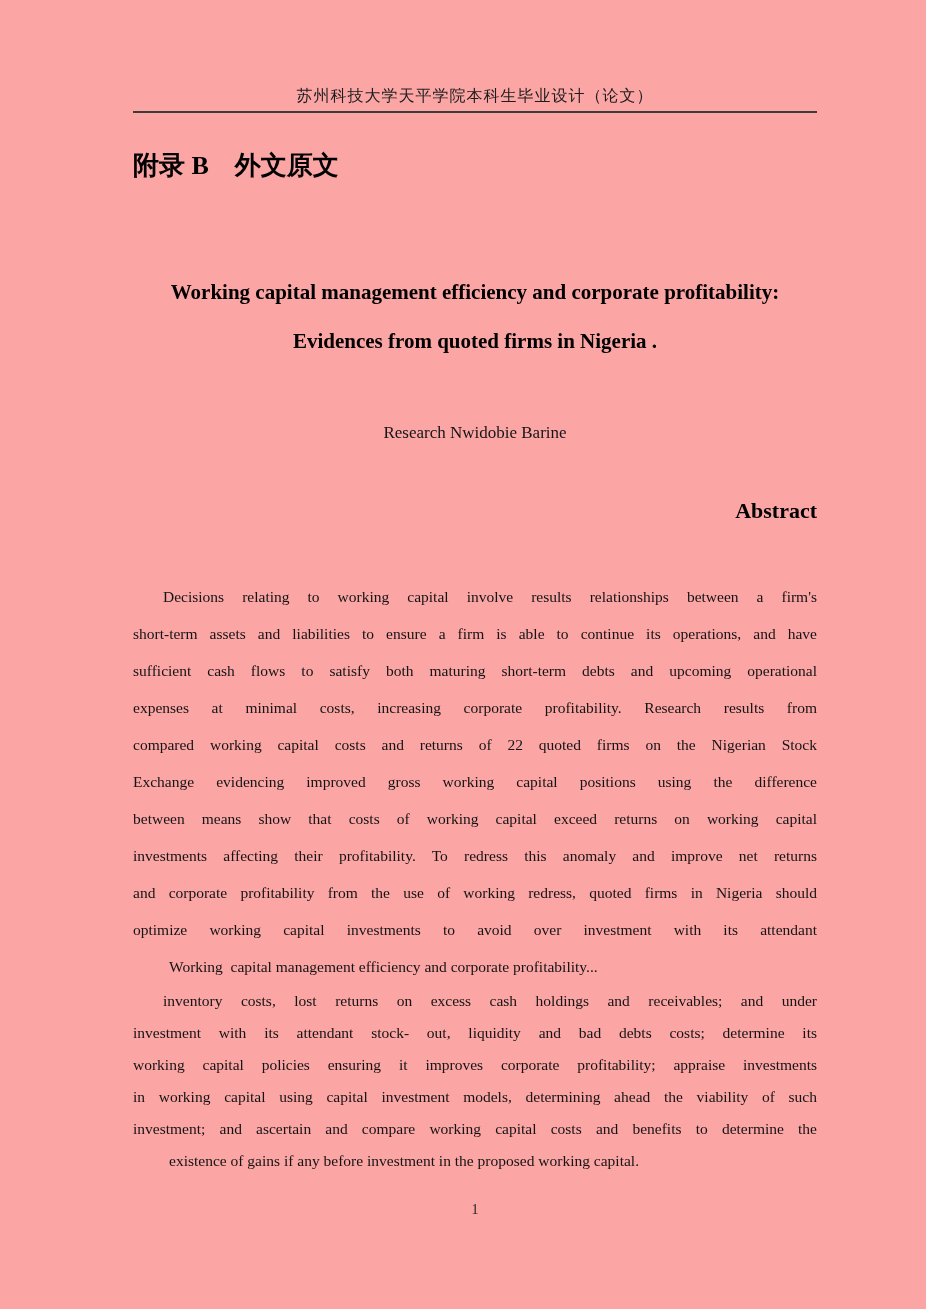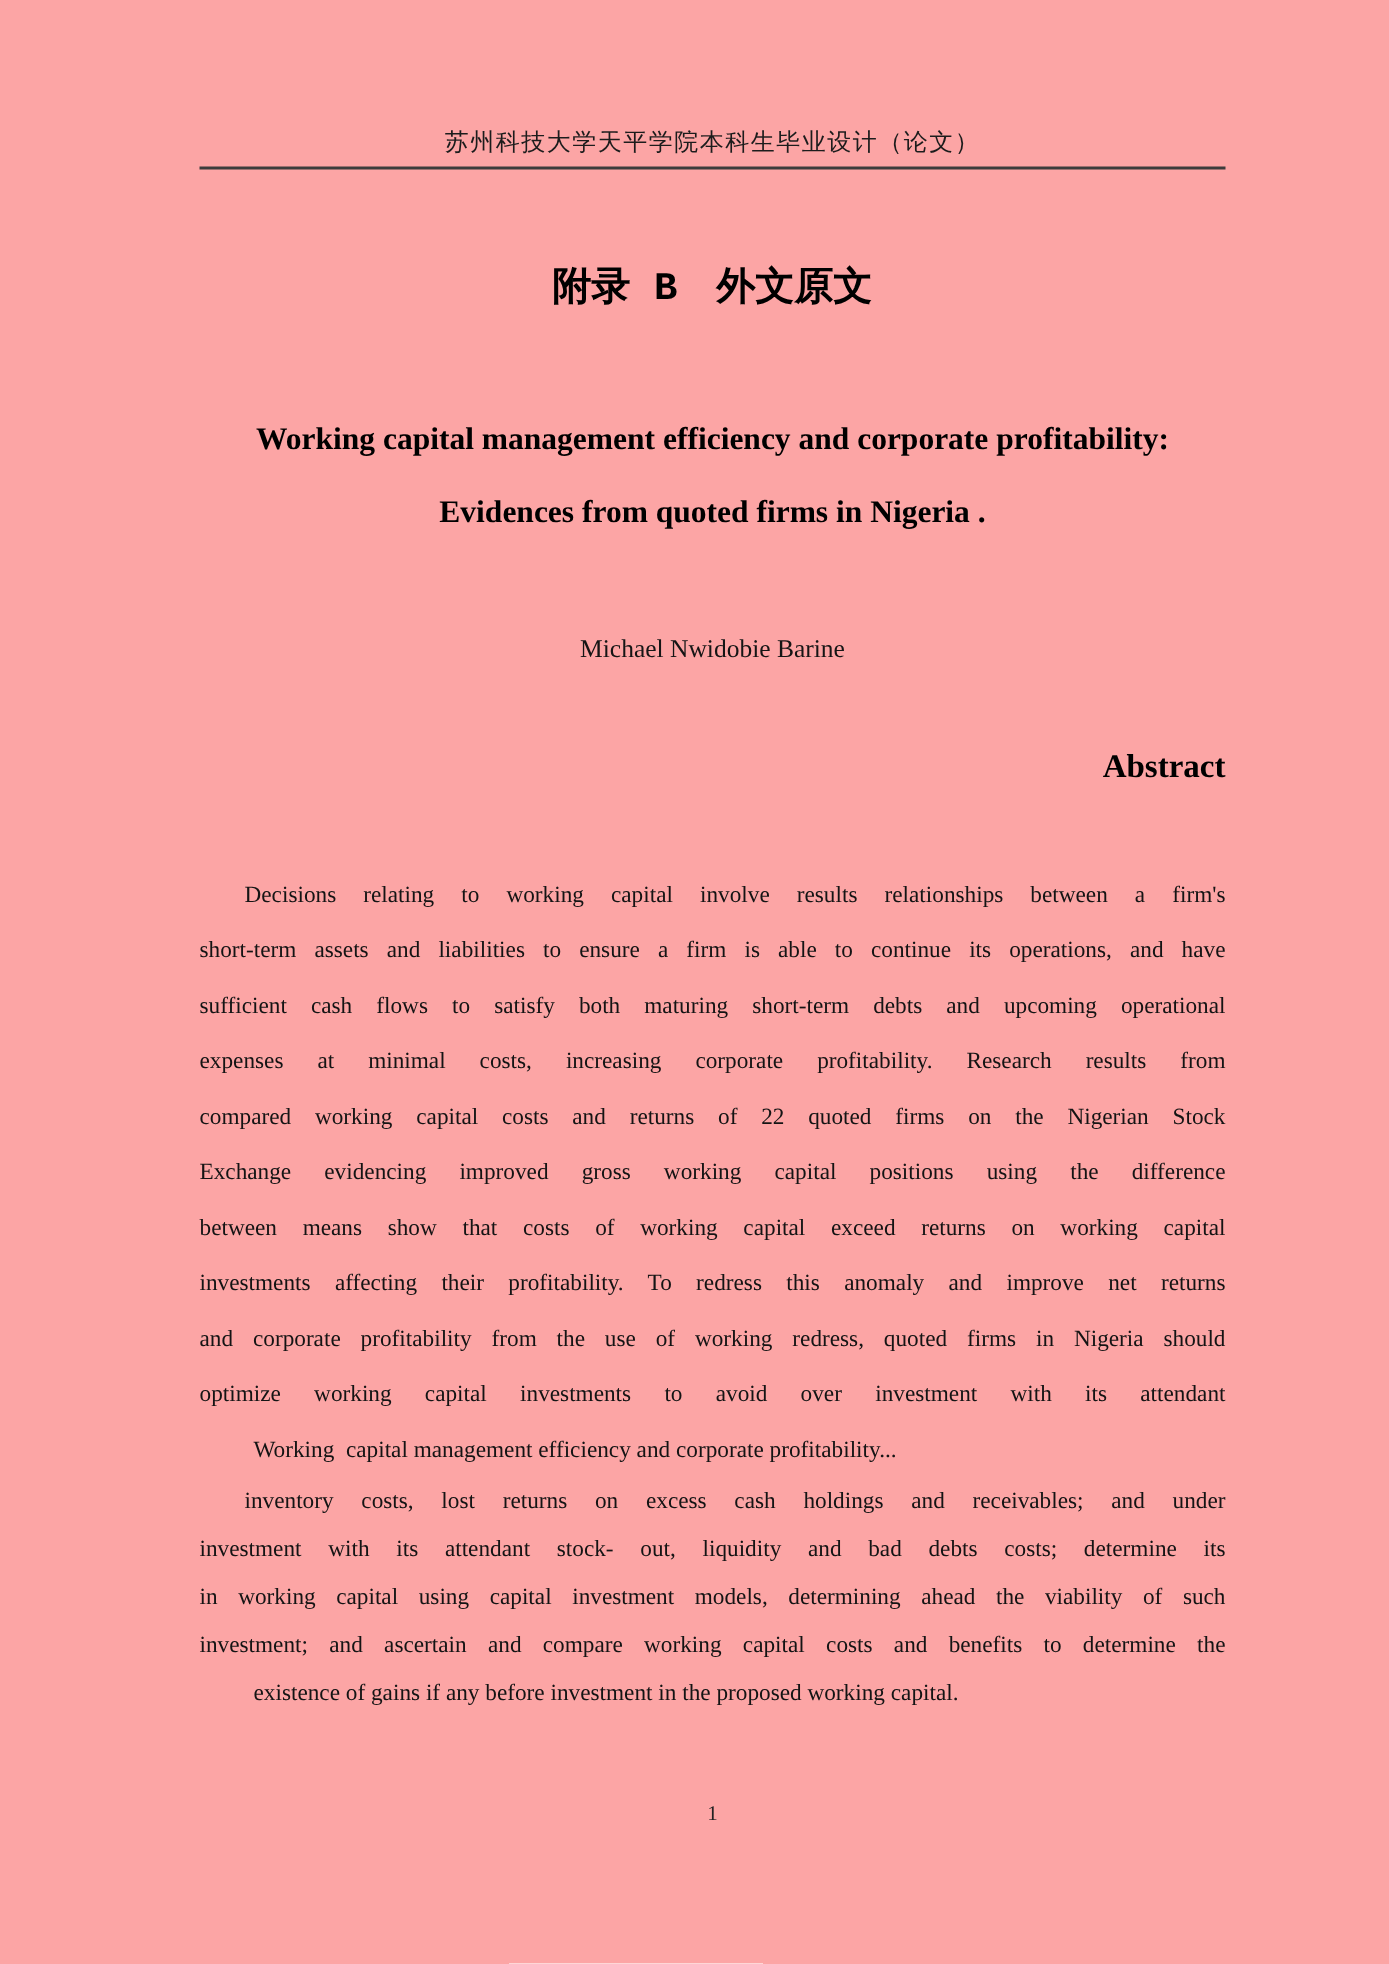--- a/index.html
+++ b/index.html
@@ -22,23 +22,23 @@
     line-height: 24px;
     color: #1c1c1c;
     letter-spacing: 1px;
   }
   .header-rule {
     top: 111px;
     height: 2px;
     background: #3c3c3c;
   }
   .appendix-title {
-    top: 176px;
-    text-align: center;
-    font-family: Liberation Mono, monospace;
+    top: 150px;
+    text-align: left;
+    font-family: Liberation Serif, serif;
     font-weight: bold;
     font-size: 26px;
     line-height: 32px;
     color: #000000;
   }
   .paper-title {
     text-align: center;
     font-weight: bold;
     font-size: 21px;
     line-height: 30px;
@@ -87,41 +87,42 @@
 <div class="page">
 
   <div class="abs header-title">苏州科技大学天平学院本科生毕业设计（论文）</div>
   <div class="abs header-rule"></div>
 
   <div class="abs appendix-title">附录 B　外文原文</div>
 
   <div class="abs paper-title l1">Working capital management efficiency and corporate profitability:</div>
   <div class="abs paper-title l2">Evidences from quoted firms in Nigeria .</div>
 
-  <div class="abs author">Michael Nwidobie Barine</div>
+  <div class="abs author">Research Nwidobie Barine</div>
 
   <div class="abs abstract-heading">Abstract</div>
 
   <div class="abs para para-1">
     <div class="jline indent">Decisions relating to working capital involve results relationships between a firm's</div>
     <div class="jline">short-term assets and liabilities to ensure a firm is able to continue its operations, and have</div>
     <div class="jline">sufficient cash flows to satisfy both maturing short-term debts and upcoming operational</div>
     <div class="jline">expenses at minimal costs, increasing corporate profitability. Research results from</div>
     <div class="jline">compared working capital costs and returns of 22 quoted firms on the Nigerian Stock</div>
     <div class="jline">Exchange evidencing improved gross working capital positions using the difference</div>
     <div class="jline">between means show that costs of working capital exceed returns on working capital</div>
     <div class="jline">investments affecting their profitability. To redress this anomaly and improve net returns</div>
     <div class="jline">and corporate profitability from the use of working redress, quoted firms in Nigeria should</div>
     <div class="jline">optimize working capital investments to avoid over investment with its attendant</div>
     <div class="jline last">Working &nbsp;capital management efficiency and corporate profitability...</div>
   </div>
 
   <div class="abs para para-2">
     <div class="jline indent">inventory costs, lost returns on excess cash holdings and receivables; and under</div>
     <div class="jline">investment with its attendant stock- out, liquidity and bad debts costs; determine its</div>
+    <div class="jline">working capital policies ensuring it improves corporate profitability; appraise investments</div>
     <div class="jline">in working capital using capital investment models, determining ahead the viability of such</div>
     <div class="jline">investment; and ascertain and compare working capital costs and benefits to determine the</div>
     <div class="jline last">existence of gains if any before investment in the proposed working capital.</div>
   </div>
 
   <div class="abs page-number">1</div>
 
 </div>
 
 </body></html>

